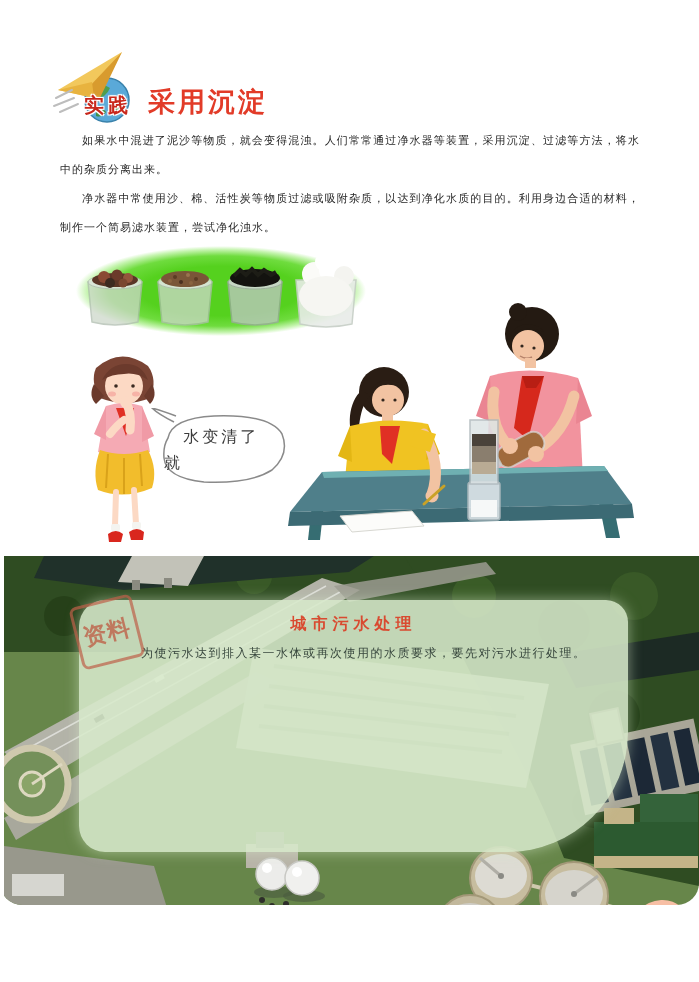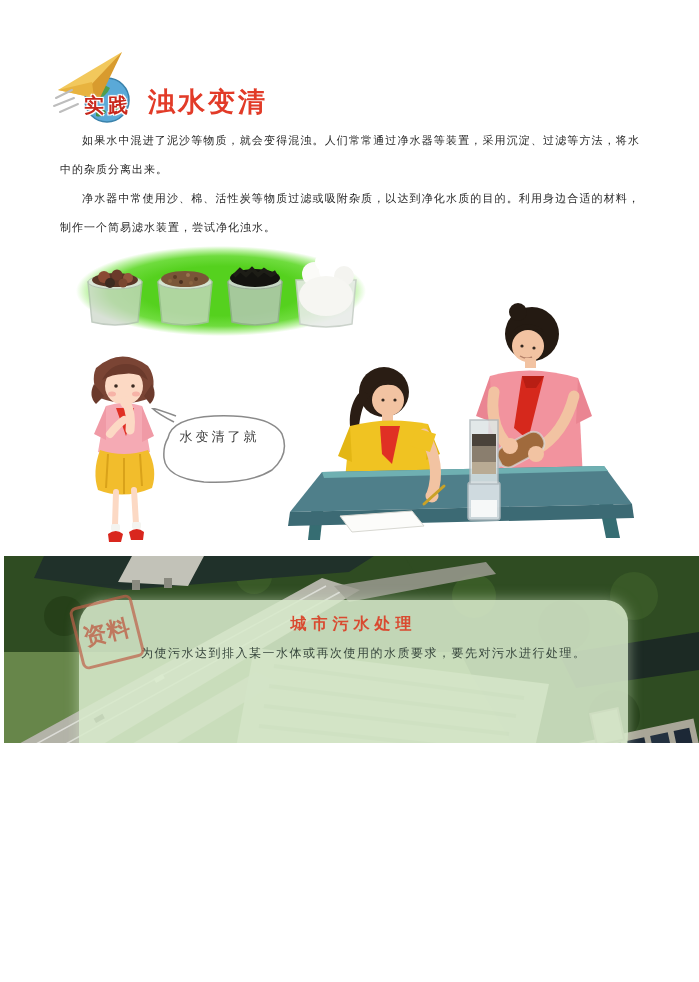--- a/index.html
+++ b/index.html
@@ -1,37 +1,37 @@
 <!DOCTYPE html>
 <html><head>
 <meta charset="utf-8">
 <style>
   html,body{margin:0;padding:0;background:#ffffff;}
-  .page{position:relative;width:699px;height:743px;background:#ffffff;overflow:hidden;
-        font-family:"Liberation Serif","DejaVu Serif",serif;}
+  .page{position:relative;width:699px;height:905px;background:#ffffff;overflow:hidden;
+        font-family:"Liberation Serif","DejaVu Serif",serif;border-radius:22px;}
   
   .hdr-icon{position:absolute;left:52px;top:48px;width:104px;height:80px;}
   .hdr-badge{position:absolute;left:84px;top:92px;font-family:"Liberation Sans","DejaVu Sans",sans-serif;
         font-weight:bold;font-size:20px;letter-spacing:4px;color:#c8281c;
         text-shadow:-1px -1px 0 #fff,1px -1px 0 #fff,-1px 1px 0 #fff,1px 1px 0 #fff,0 0 3px #fff;}
   .hdr-title{position:absolute;left:148px;top:84px;font-family:"Liberation Sans","DejaVu Sans",sans-serif;
         font-weight:bold;font-size:27px;letter-spacing:3px;color:#e23b28;}
   
   .intro{position:absolute;left:60px;top:126px;width:580px;color:#272727;
         font-size:11px;line-height:29px;letter-spacing:1px;text-align:justify;}
   .intro p{margin:0;text-indent:2em;}
   
   .materials{position:absolute;left:76px;top:246px;width:290px;height:90px;border-radius:30px;
         background:radial-gradient(closest-side,#55d11e 55%,#6fdc3e 78%,rgba(150,235,110,.55) 92%,rgba(255,255,255,0) 100%);}
   .materials svg{position:absolute;left:0;top:0;}
   
   .girl-cartoon{position:absolute;left:66px;top:344px;width:122px;height:204px;}
   .bubble{position:absolute;left:150px;top:408px;width:138px;height:80px;}
   .bubble svg{position:absolute;left:0;top:0;}
-  .bubble .txt{position:absolute;left:14px;top:16px;width:112px;font-size:13px;line-height:26px;
+  .bubble .txt{position:absolute;left:14px;top:16px;width:112px;font-size:16px;line-height:26px;
         letter-spacing:3px;color:#3a3a3a;}
   .bubble .l2{margin-left:-6px;}
   .photo-scene{position:absolute;left:282px;top:288px;width:356px;height:254px;}
   
   .aerial{position:absolute;left:4px;top:556px;width:695px;height:426px;overflow:hidden;background:#67864a;}
   
   .info-panel{position:absolute;left:75px;top:44px;width:549px;height:252px;
         background:rgba(215,233,203,0.88);border-radius:26px 22px 120px 26px;
         box-shadow:0 0 14px rgba(215,233,203,0.55);}
   .info-title{margin:14px 0 6px 0;text-align:center;font-weight:bold;font-size:16px;
@@ -62,21 +62,21 @@
       <circle cx="55" cy="52" r="22" fill="none" stroke="#3a82ab" stroke-width="1.5"></circle>
     </g>
     <g>
       <polygon points="6,42 70,4 42,50" fill="#f2c85c"></polygon>
       <polygon points="70,4 46,54 36,40" fill="#d89b2e"></polygon>
       <polygon points="6,42 40,34 42,50" fill="#e8b33f"></polygon>
       <path d="M4,50 L20,42 M2,58 L22,50 M8,64 L26,56" stroke="#bdbdbd" stroke-width="2" fill="none" stroke-linecap="round"></path>
     </g>
   </svg>
   <div class="hdr-badge">实践</div>
-  <div class="hdr-title">浊水变清</div>
+  <div class="hdr-title">采用沉淀</div>
 
   <div class="intro">
     <p>如果水中混进了泥沙等物质，就会变得混浊。人们常常通过净水器等装置，采用沉淀、过滤等方法，将水中的杂质分离出来。</p>
     <p>净水器中常使用沙、棉、活性炭等物质过滤或吸附杂质，以达到净化水质的目的。利用身边合适的材料，制作一个简易滤水装置，尝试净化浊水。</p>
   </div>
 
   <div class="materials">
     <svg width="290" height="90" viewBox="0 0 290 90">
 
       <g>

